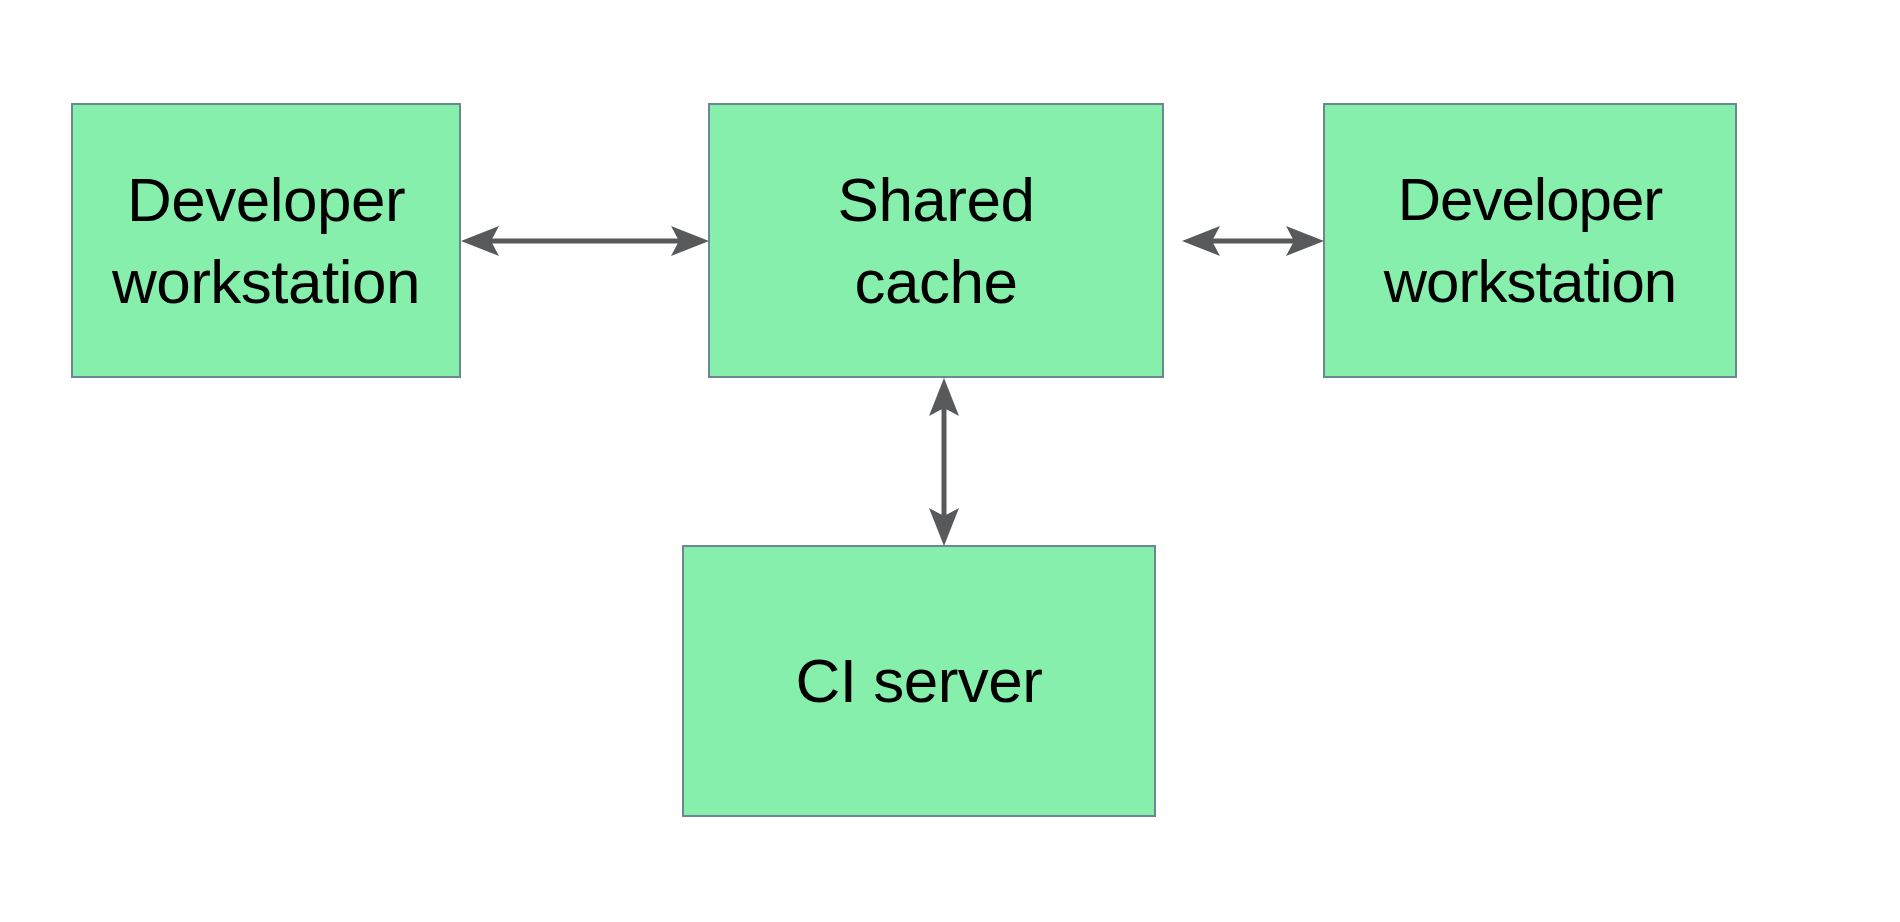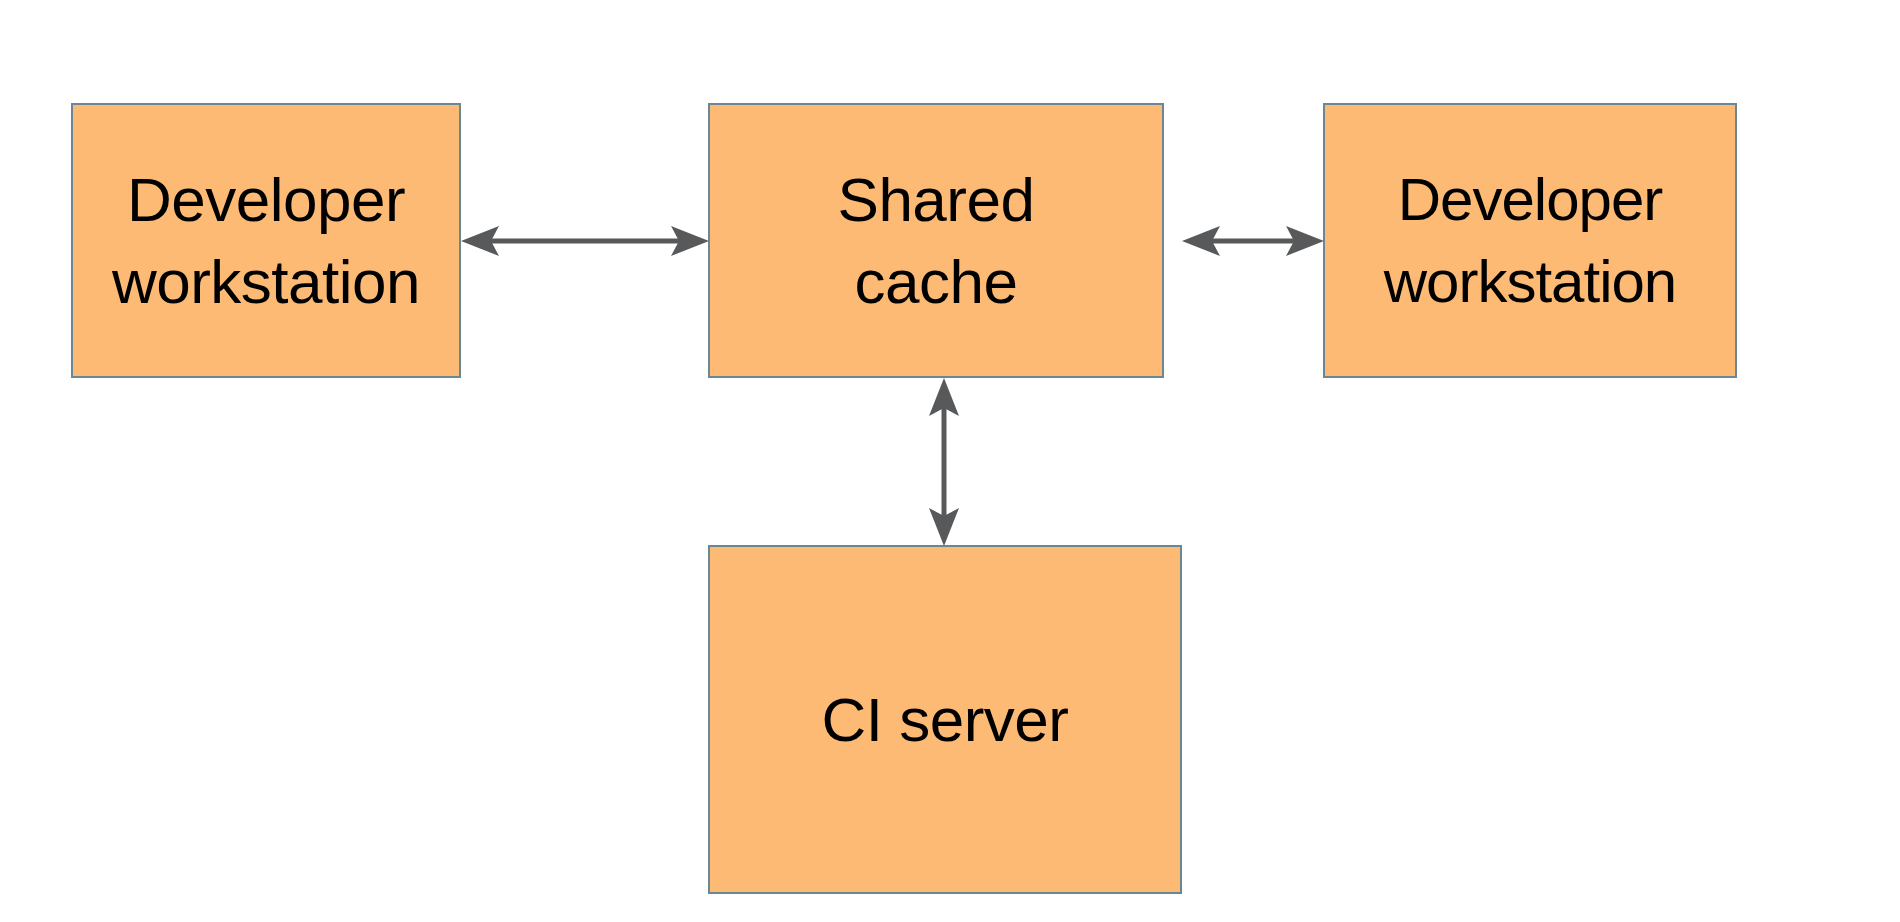--- a/index.html
+++ b/index.html
@@ -18,42 +18,42 @@
     position: relative;
     width: 1900px;
     height: 922px;
     background: #ffffff;
   }
 
   
   .node {
     position: absolute;
     box-sizing: border-box;
-    background: #fdba74;
+    background: #86efac;
     border: 2px solid #6b8794;
     display: flex;
     align-items: center;
     justify-content: center;
     text-align: center;
   }
   .node .node-label {
     display: block;
     color: #000000;
     font-family: "Liberation Sans", sans-serif;
     font-size: 62px;
     line-height: 82px;
     font-weight: 400;
     letter-spacing: -0.5px;
     white-space: pre-line;
   }
 
   #node-dev-left   { left: 71px;   top: 103px; width: 390px; height: 275px; }
   #node-shared     { left: 708px;  top: 103px; width: 456px; height: 275px; }
   #node-dev-right  { left: 1323px; top: 103px; width: 414px; height: 275px; }
-  #node-ci         { left: 708px;  top: 545px; width: 474px; height: 349px; align-items: center; }
+  #node-ci         { left: 682px;  top: 545px; width: 474px; height: 272px; align-items: center; }
 
   #node-dev-right .node-label { font-size: 60px; letter-spacing: -1px; }
 
   
   .connector {
     position: absolute;
     overflow: visible;
   }
   #edge-left   { left: 455px;  top: 212px; width: 260px; height: 58px; }
   #edge-right  { left: 1176px; top: 212px; width: 154px; height: 58px; }

